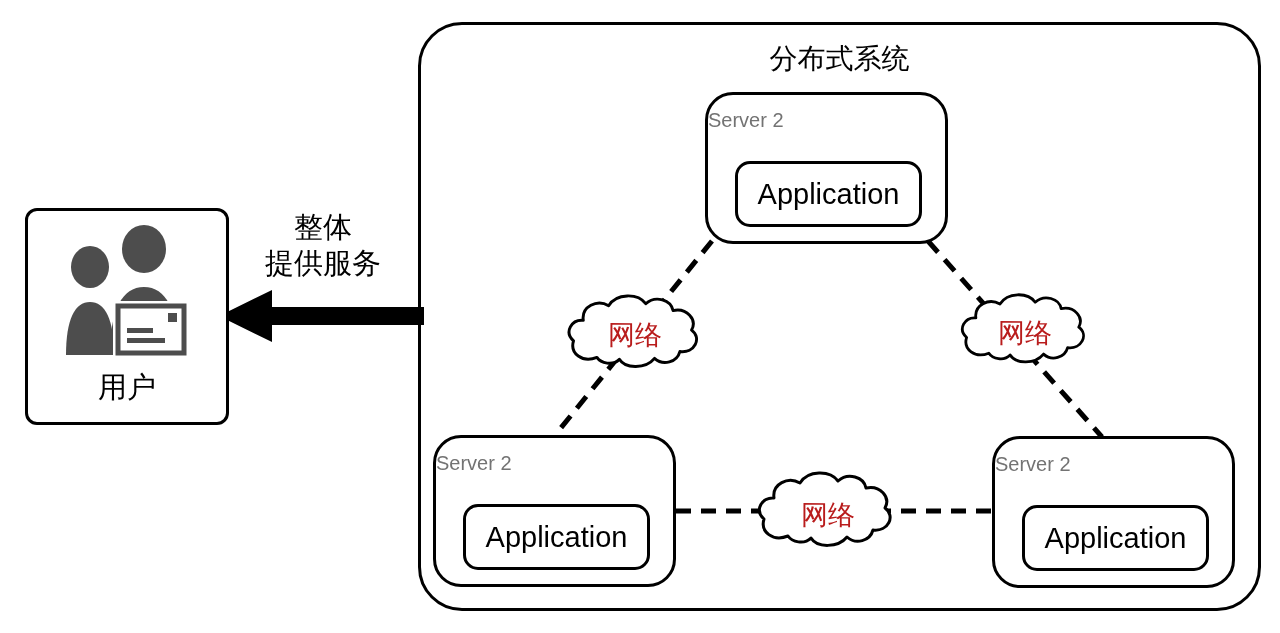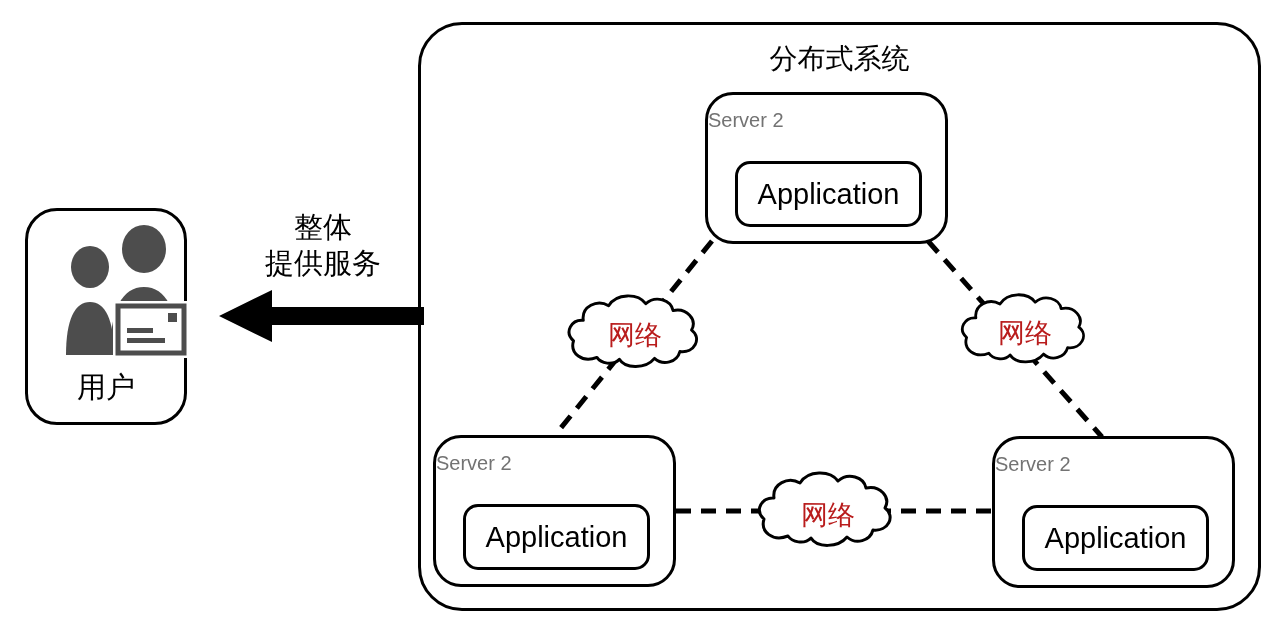--- a/index.html
+++ b/index.html
@@ -95,23 +95,23 @@
     font-size: 27px;
     color: #b91c1c;
     z-index: 4;
   }
   .net-left   { left: 575px; top: 317px; }
   .net-right  { left: 965px; top: 315px; }
   .net-bottom { left: 768px; top: 497px; }
   .user-box {
     position: absolute;
     left: 25px; top: 208px;
-    width: 162px; height: 217px;
-    border: 3px solid #000000;
-    border-radius: 32px;
+    width: 204px; height: 217px;
+    border: 3px solid #000000;
+    border-radius: 12px;
     box-sizing: border-box;
     background: #ffffff;
     z-index: 3;
   }
   .user-icon {
     position: absolute;
     left: 28px; top: 14px;
     width: 135px; height: 135px;
   }
   .user-label {

